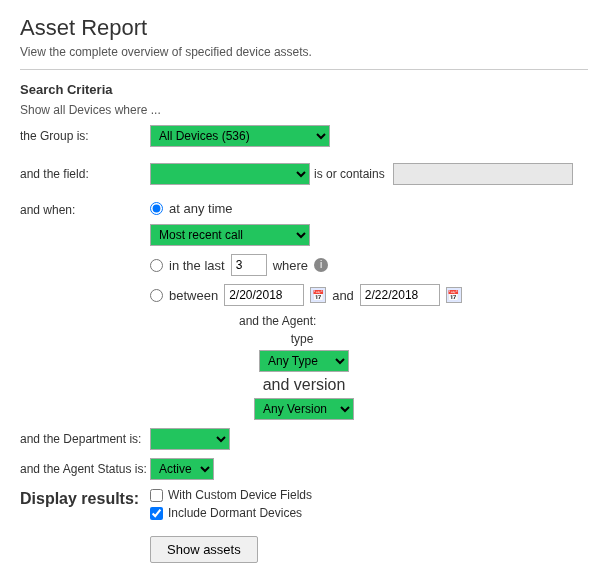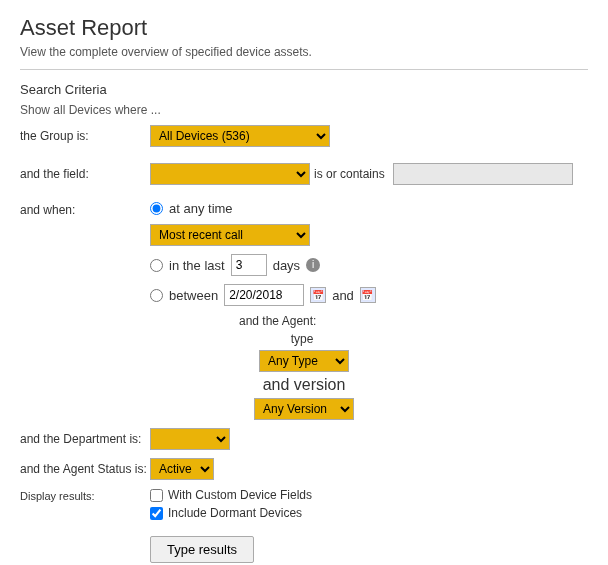--- a/index.html
+++ b/index.html
@@ -22,21 +22,21 @@
       font-size: 12px;
       color: #555;
       margin-bottom: 10px;
     }
     hr {
       border: none;
       border-top: 1px solid #ccc;
       margin-bottom: 12px;
     }
     .section-title {
-      font-weight: normal;
+      font-weight: bold;
       font-size: 13px;
       margin-bottom: 6px;
     }
     .show-all {
       font-size: 12px;
       color: #555;
       margin-bottom: 8px;
     }
     .form-row {
       display: flex;
@@ -47,21 +47,21 @@
     .form-label {
       width: 130px;
       font-size: 12px;
       color: #333;
       flex-shrink: 0;
     }
     select {
       font-size: 12px;
       padding: 2px 4px;
       border: 1px solid #aaa;
-      background: #eab308;
+      background: #22c55e;
       height: 22px;
     }
     input[type="text"] {
       font-size: 12px;
       padding: 2px 4px;
       border: 1px solid #aaa;
       height: 22px;
     }
     .field-select {
       width: 160px;
@@ -131,22 +131,22 @@
       font-size: 12px;
       flex-shrink: 0;
     }
     .display-row {
       display: flex;
       align-items: flex-start;
       margin-bottom: 6px;
     }
     .display-label {
       width: 130px;
-      font-size: 11px;
-      font-weight: normal;
+      font-size: 16px;
+      font-weight: bold;
       flex-shrink: 0;
       padding-top: 2px;
     }
     .display-options {
       display: flex;
       flex-direction: column;
       gap: 4px;
     }
     .display-option-row {
       display: flex;
@@ -236,30 +236,31 @@
     <div class="when-row">
       <select class="when-type-select">
         <option>Most recent call</option>
       </select>
     </div>
 
     <div class="when-row">
       <input type="radio" name="when" value="last" style="">
       <span>in the last</span>
       <input type="text" class="days-input" value="3" style="">
-      <span>days</span>
+      <span>where</span>
       <span class="info-icon">i</span>
     </div>
 
     <div class="when-row">
       <input type="radio" name="when" value="between" style="">
       <span>between</span>
       <input type="text" class="date-input" value="2/20/2018" style="">
       <span class="cal-icon">📅</span>
       <span>and</span>
+      <input type="text" class="date-input" value="2/22/2018" style="">
       <span class="cal-icon">📅</span>
     </div>
   </div>
 </div>
 
 <div class="agent-row">
   <span class="agent-label">and the Agent:</span>
   <span style="font-size:12px; margin-right:4px;">type</span>
   <select class="type-select">
     <option>Any Type</option>
@@ -294,14 +295,14 @@
       <label for="custom-fields">With Custom Device Fields</label>
     </div>
     <div class="display-option-row">
       <input type="checkbox" id="dormant" checked="" style="">
       <label for="dormant">Include Dormant Devices</label>
     </div>
   </div>
 </div>
 
 <div>
-  <button class="show-results-btn">Type results</button>
+  <button class="show-results-btn">Show assets</button>
 </div>
 
 </body></html>

